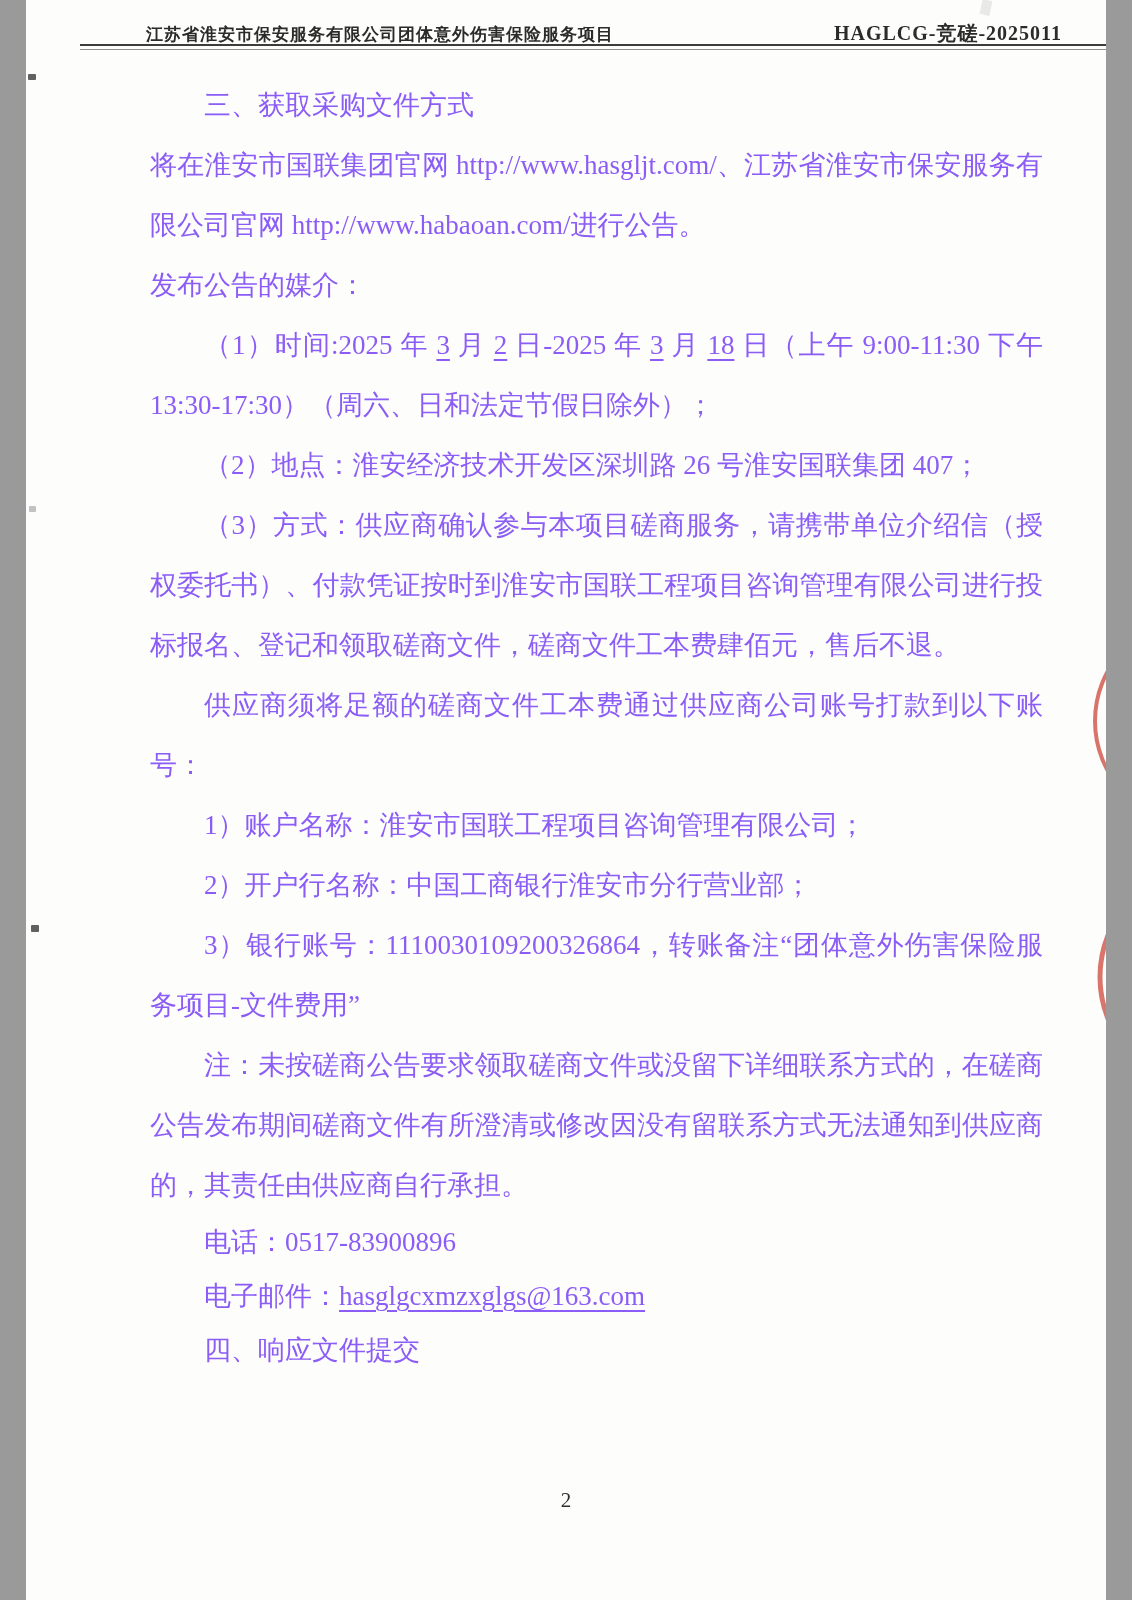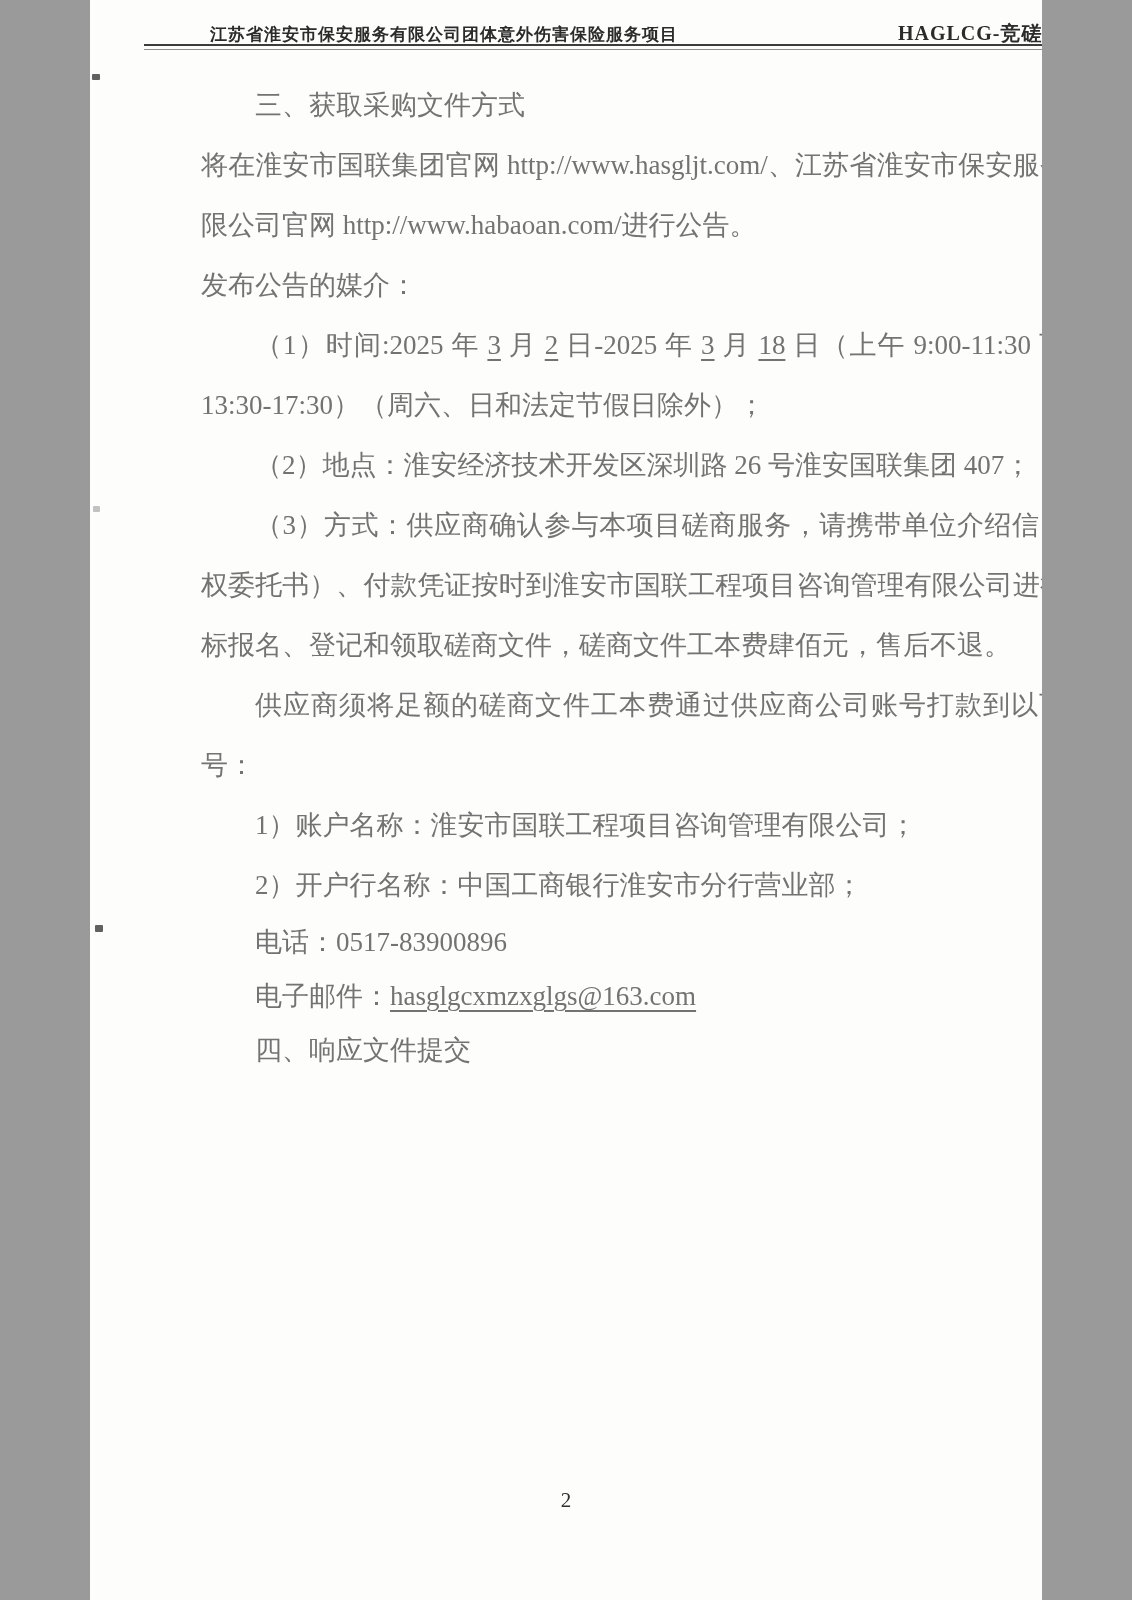--- a/index.html
+++ b/index.html
@@ -1,28 +1,28 @@
 <!DOCTYPE html>
 <html><head>
 <meta charset="utf-8">
 <style>
   html,body { margin:0; padding:0; background:#9a9a9a; }
   .page {
-    position:relative; width:952px; height:1600px; margin:0 auto;
+    position:relative; width:1080px; height:1600px; margin:0 auto;
     background:#fdfdfc; overflow:hidden;
     font-family:"Liberation Serif","DejaVu Serif",serif; color:#333;
   }
   .header { position:absolute; top:20px; left:120px; width:916px;
     display:flex; justify-content:space-between; align-items:baseline; }
   .header .title { font-size:17px; font-weight:700; color:#2b2b2b; letter-spacing:1px; }
   .header .code  { font-size:20px; font-weight:600; color:#2b2b2b; letter-spacing:1px; }
   .header-rule { position:absolute; left:54px; top:44px; width:1026px; height:3px;
     border-top:2px solid #3c3c3c; border-bottom:1px solid #909090; }
-  .content { position:absolute; top:75px; left:111px; width:893px;
-    font-size:27px; line-height:60px; text-align:justify; color:#737373; }
+  .content { position:absolute; top:75px; left:124px; width:893px;
+    font-size:27px; line-height:60px; text-align:justify; color:#8b5cf6; }
   .content p { margin:0; }
   .indent { text-indent:2em; }
   .u { text-decoration:underline; text-underline-offset:5px; }
   .contact { line-height:54px; }
   .page-number { position:absolute; top:1488px; left:0; width:100%;
     text-align:center; font-size:21px; color:#2f2f2f; }
   #stamp-layer { position:absolute; top:0; left:0; pointer-events:none; }
   .speck { position:absolute; background:#3a3a3a; border-radius:1px; }
   .speck.s1 { left:2px;  top:74px;  width:8px; height:6px; opacity:.8; }
   .speck.s2 { left:3px;  top:506px; width:7px; height:6px; opacity:.3; }
@@ -44,20 +44,22 @@
   <div class="content">
     <p class="indent">三、获取采购文件方式</p>
     <p>将在淮安市国联集团官网 http://www.hasgljt.com/、江苏省淮安市保安服务有限公司官网 http://www.habaoan.com/进行公告。</p>
     <p>发布公告的媒介：</p>
     <p class="indent"><span>（1）时间:2025 年 </span><span class="u">3</span><span> 月 </span><span class="u">2</span><span> 日-2025 年 </span><span class="u">3</span><span> 月 </span><span class="u">18</span><span> 日（上午 9:00-11:30 下午 13:30-17:30）（周六、日和法定节假日除外）；</span></p>
     <p class="indent">（2）地点：淮安经济技术开发区深圳路 26 号淮安国联集团 407；</p>
     <p class="indent">（3）方式：供应商确认参与本项目磋商服务，请携带单位介绍信（授权委托书）、付款凭证按时到淮安市国联工程项目咨询管理有限公司进行投标报名、登记和领取磋商文件，磋商文件工本费肆佰元，售后不退。</p>
     <p class="indent">供应商须将足额的磋商文件工本费通过供应商公司账号打款到以下账号：</p>
     <p class="indent">1）账户名称：淮安市国联工程项目咨询管理有限公司；</p>
     <p class="indent">2）开户行名称：中国工商银行淮安市分行营业部；</p>
+    <p class="indent">3）银行账号：1110030109200326864，转账备注“团体意外伤害保险服务项目-文件费用”</p>
+    <p class="indent">注：未按磋商公告要求领取磋商文件或没留下详细联系方式的，在磋商公告发布期间磋商文件有所澄清或修改因没有留联系方式无法通知到供应商的，其责任由供应商自行承担。</p>
     <div class="contact">
       <p class="indent">电话：0517-83900896</p>
       <p class="indent"><span>电子邮件：</span><span class="u">hasglgcxmzxglgs@163.com</span></p>
       <p class="indent">四、响应文件提交</p>
     </div>
   </div>
 
   <div class="page-number">2</div>
 
   <svg id="stamp-layer" width="1132" height="1600" viewBox="0 0 1132 1600">

